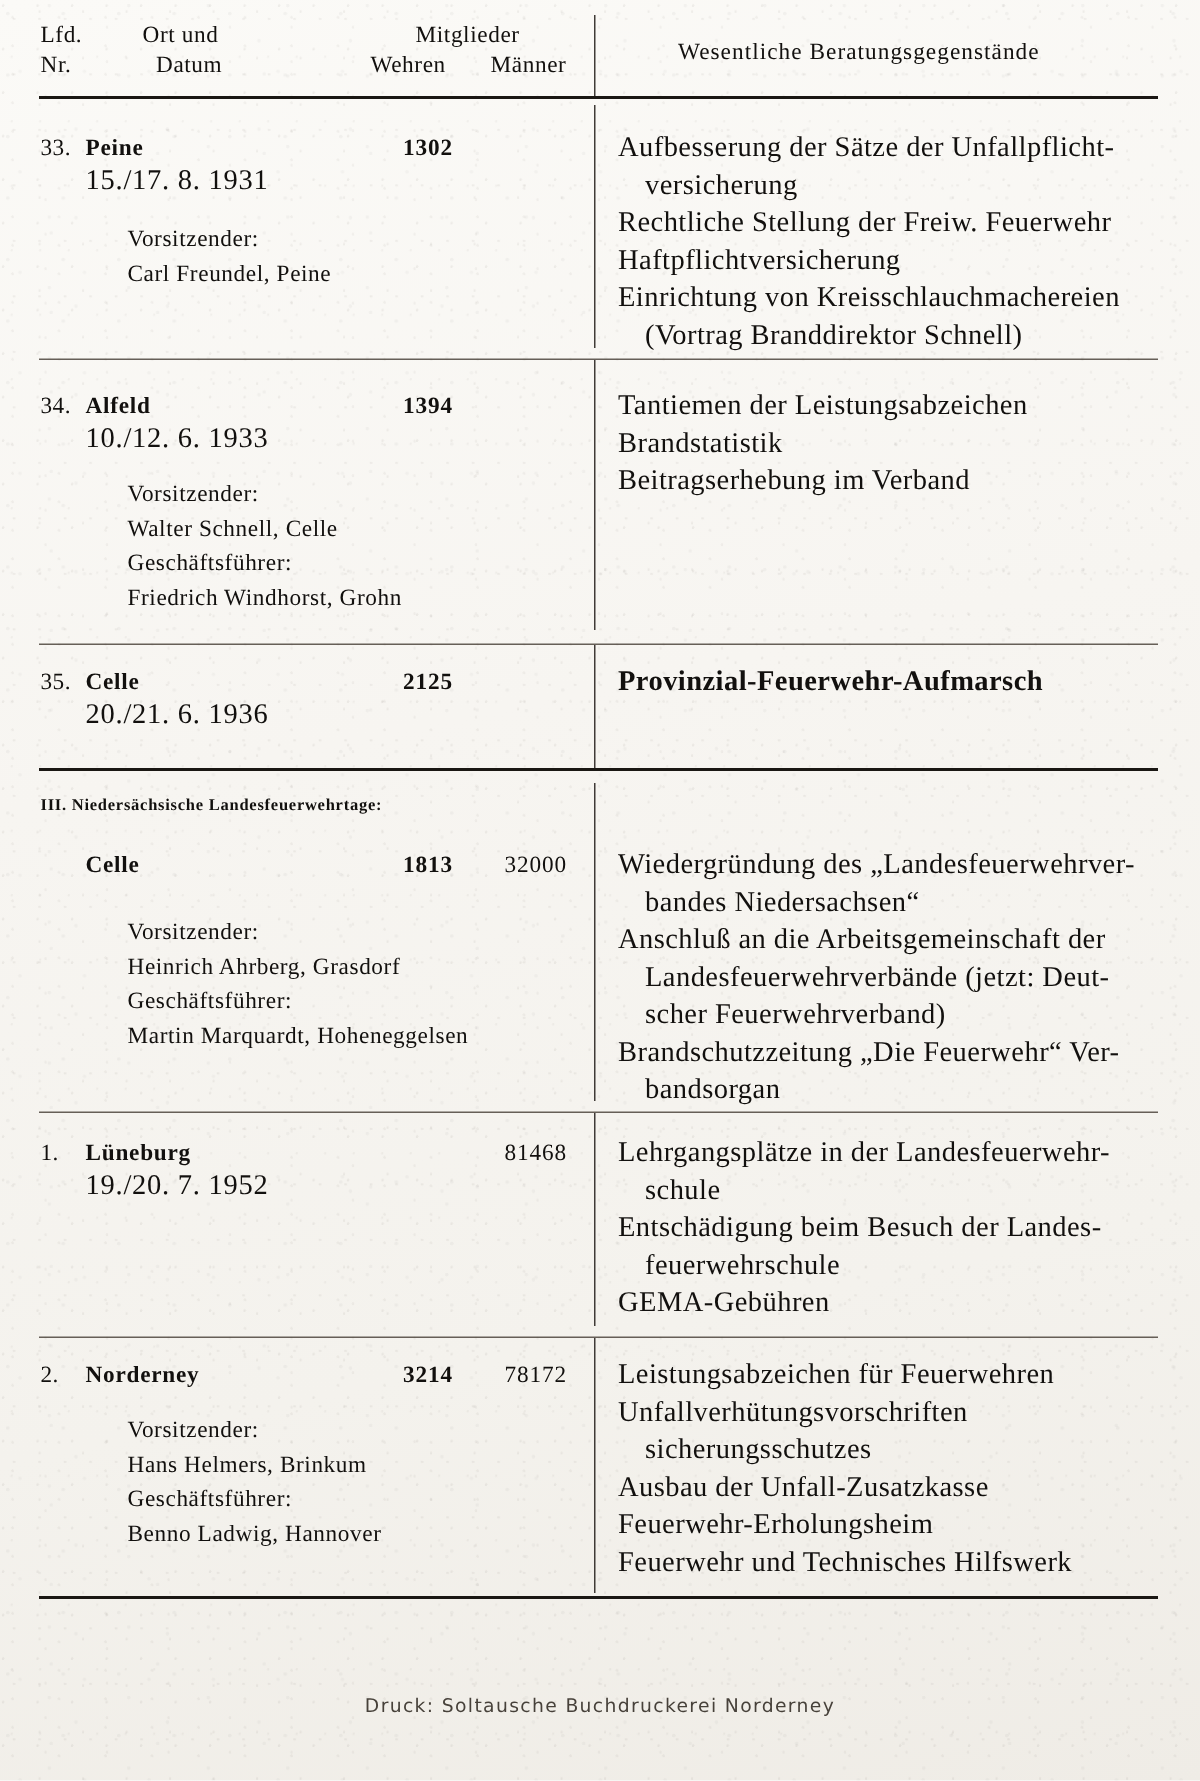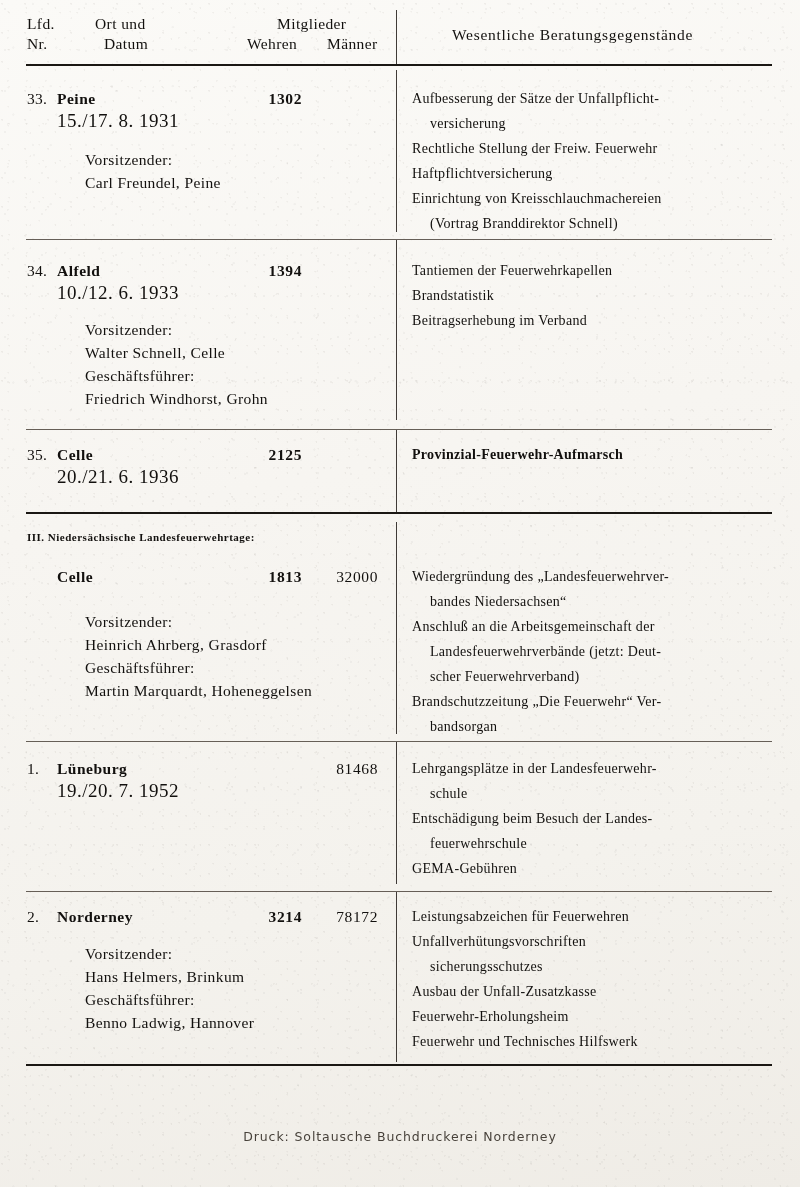--- a/index.html
+++ b/index.html
@@ -140,21 +140,21 @@
     text-align: right;
   }
   .count-wehren { left: 228px; width: 74px; font-weight: bold; }
   .count-manner { left: 308px; width: 70px; }
 
   .topics {
     position: absolute;
     left: 0;
     top: 0;
     width: 368px;
-    font-size: 14px;
+    font-size: 19px;
     line-height: 25px;
     letter-spacing: 0.3px;
   }
   .topics .t { margin: 0; }
   .topics .t.cont { text-indent: 0; padding-left: 18px; }
 
   .section-head {
     position: absolute;
     left: 27px;
     font-size: 11px;
@@ -252,21 +252,21 @@
       <div class="count count-manner" style="top:8px;"></div>
       <div class="officers" style="top:66px;">
         <div>Vorsitzender:</div>
         <div>Walter Schnell, Celle</div>
         <div>Geschäftsführer:</div>
         <div>Friedrich Windhorst, Grohn</div>
       </div>
     </div>
     <div class="right-col">
       <div class="topics" style="top:6px;">
-        <p class="t">Tantiemen  der  Feuerwehrkapellen</p>
+        <p class="t">Tantiemen  der  Leistungsabzeichen</p>
         <p class="t">Brandstatistik</p>
         <p class="t">Beitragserhebung  im  Verband</p>
       </div>
     </div>
   </div>
 
   <div class="row" style="top:440px; height:70px;">
     <div class="left-col">
       <div class="num" style="top:4px;">35.</div>
       <div class="place" style="top:4px;">Celle</div>

